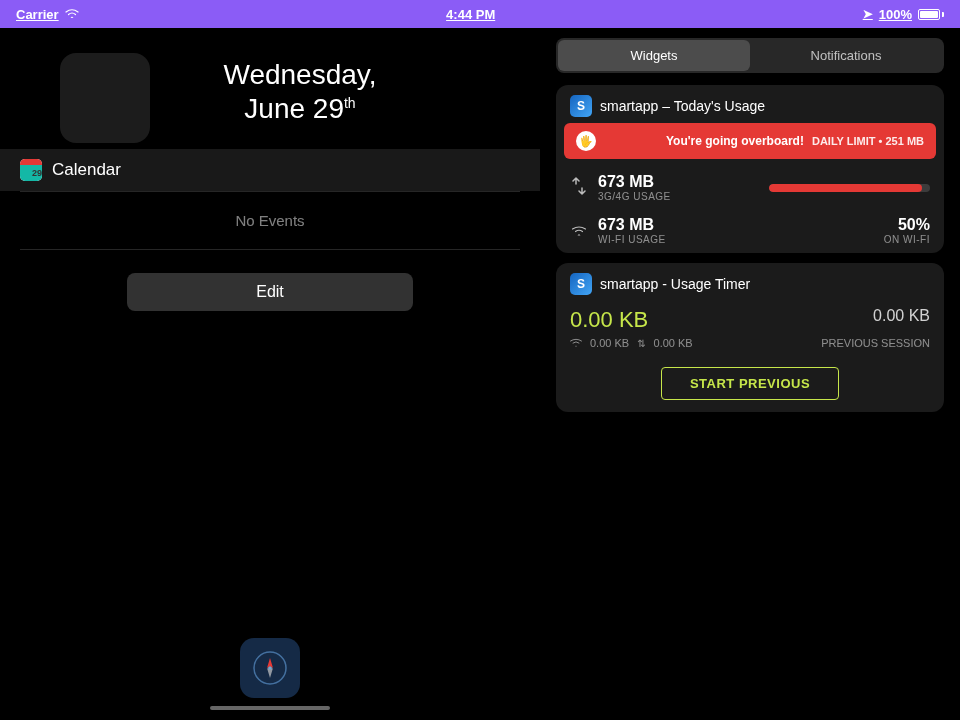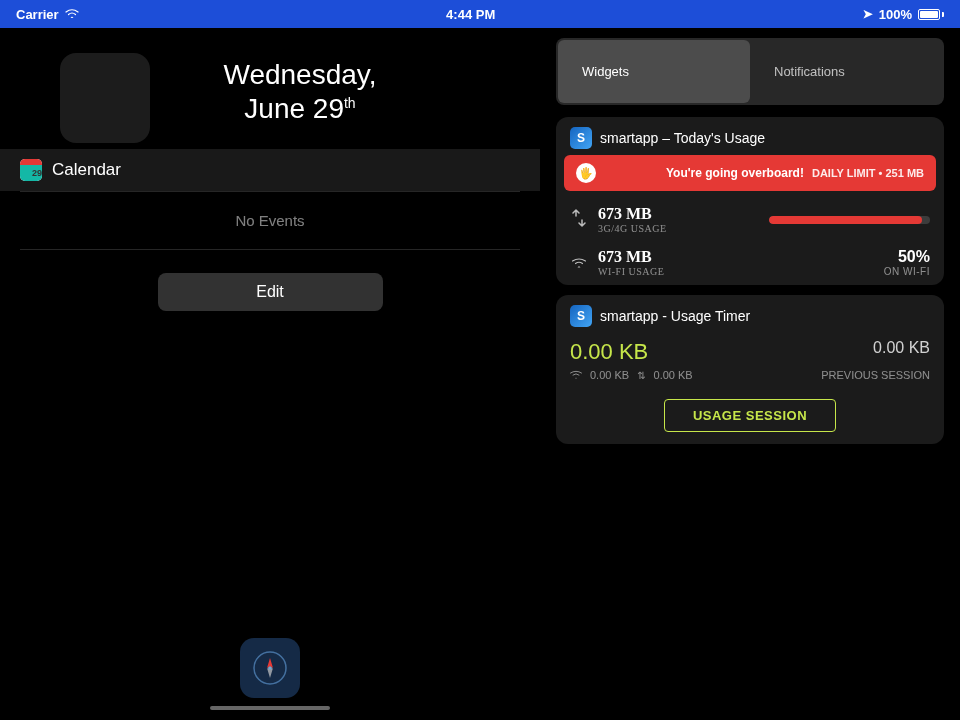--- a/index.html
+++ b/index.html
@@ -14,21 +14,22 @@
       position: relative;
     }
 
     
     .status-bar {
       display: flex;
       justify-content: space-between;
       align-items: center;
       padding: 4px 16px;
       height: 28px;
-      background: #1d4ed8;
+      background: #8b5cf6;
+      text-decoration: underline;
     }
     .status-left {
       display: flex;
       align-items: center;
       gap: 6px;
       font-size: 13px;
       font-weight: 600;
     }
     .status-center {
       font-size: 13px;
@@ -194,21 +195,21 @@
       line-height: 1.4;
     }
 
     
     .edit-btn-container {
       margin-top: 24px;
       display: flex;
       justify-content: center;
     }
     .edit-btn {
-      width: 225px;
+      width: 286px;
       padding: 10px 20px;
       background: rgba(100,100,100,0.5);
       border: none;
       border-radius: 8px;
       color: #fff;
       font-size: 16px;
       cursor: pointer;
       text-align: center;
     }
 
@@ -221,22 +222,22 @@
     
     .tabs {
       display: flex;
       background: rgba(50,50,50,0.8);
       border-radius: 8px;
       padding: 2px;
       margin-bottom: 12px;
     }
     .tab {
       flex: 1;
-      padding: 24px;
-      text-align: left;
+      padding: 8px;
+      text-align: center;
       font-size: 13px;
       font-weight: 500;
       border-radius: 6px;
       cursor: pointer;
     }
     .tab.active {
       background: rgba(80,80,80,0.9);
       color: #fff;
     }
     .tab.inactive {
@@ -317,21 +318,20 @@
     }
     .usage-icon {
       width: 18px;
       text-align: center;
       font-size: 14px;
       color: rgba(255,255,255,0.7);
       flex-shrink: 0;
     }
     .usage-info {
       flex: 1;
-      font-family: Liberation Serif, serif;
     }
     .usage-amount {
       font-size: 16px;
       font-weight: 600;
       color: #fff;
     }
     .usage-label {
       font-size: 10px;
       color: rgba(255,255,255,0.5);
       letter-spacing: 0.5px;
@@ -602,18 +602,18 @@
             </span>
             <span>0.00 KB</span>
             <span style="font-size:10px; color:rgba(255,255,255,0.5);">⇅</span>
             <span>0.00 KB</span>
           </div>
           <div class="timer-sub-right">PREVIOUS SESSION</div>
         </div>
       </div>
 
       <div class="start-session-container">
-        <button class="start-session-btn">USAGE SESSION</button>
+        <button class="start-session-btn">START PREVIOUS</button>
       </div>
     </div>
 
   </div>
 </div>
 
 </body></html>

